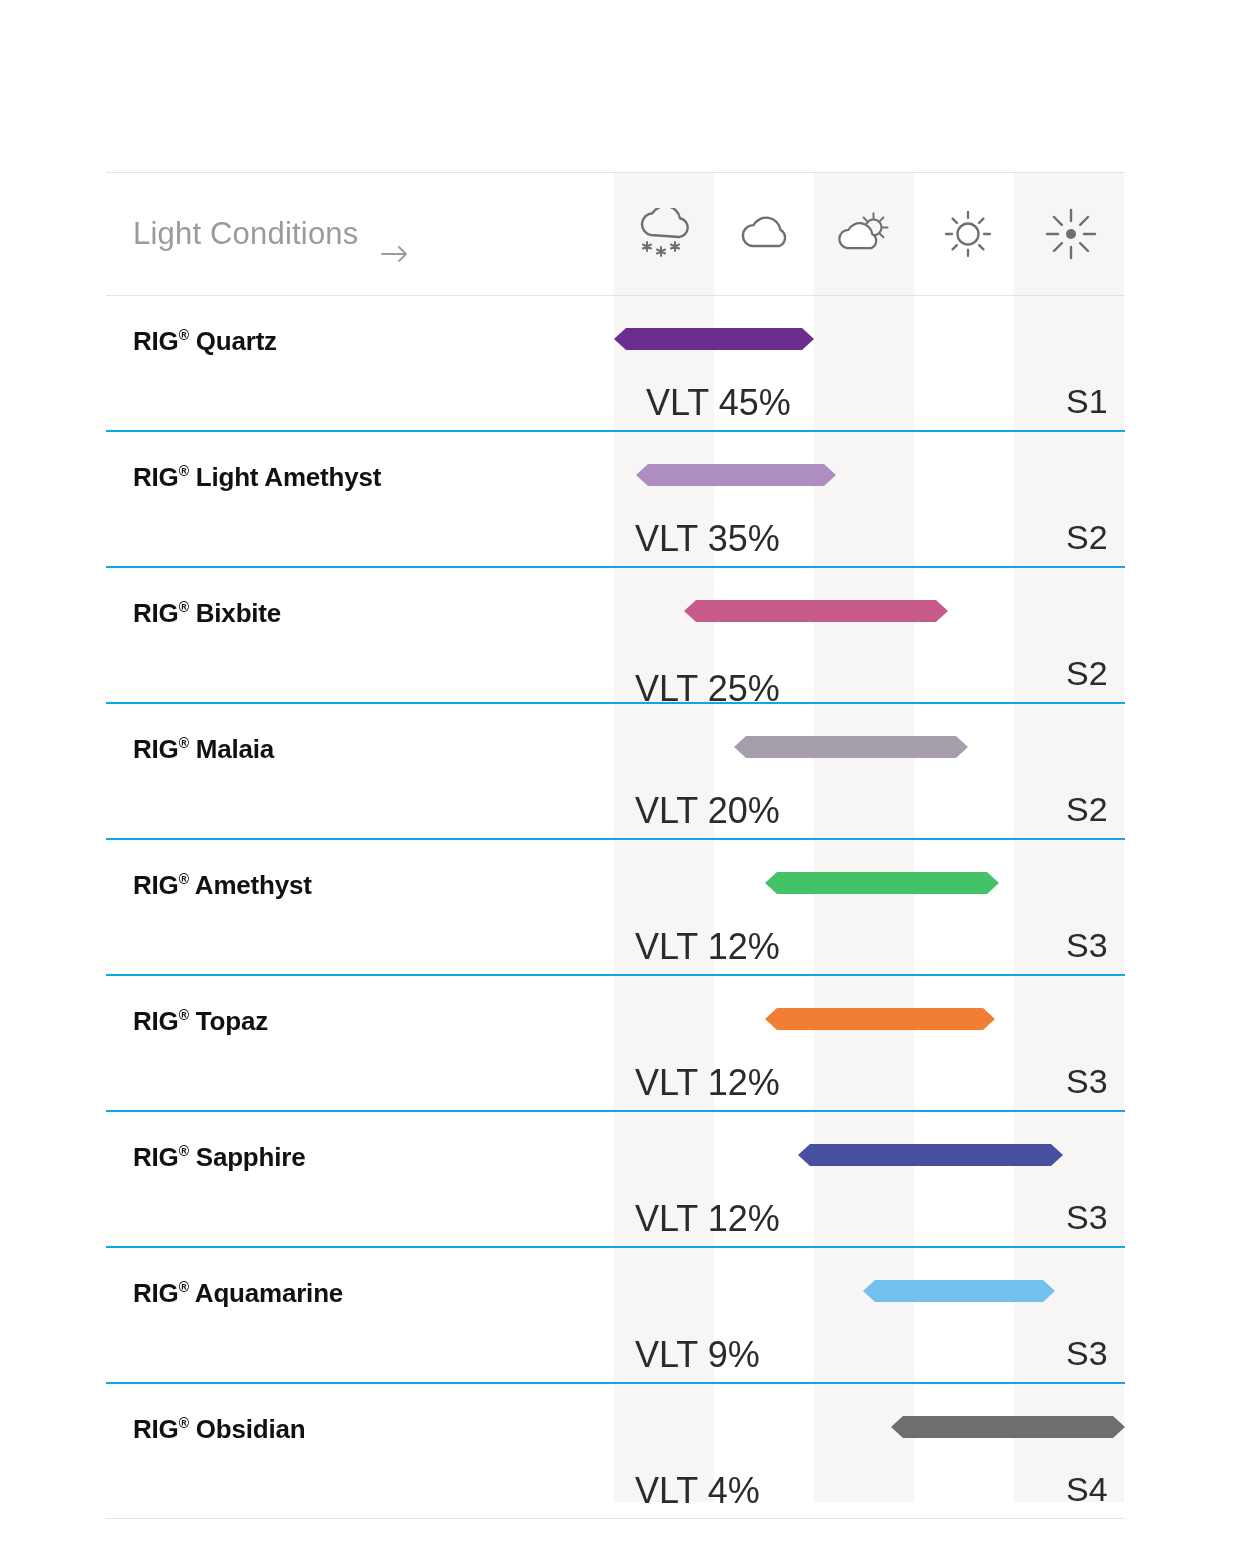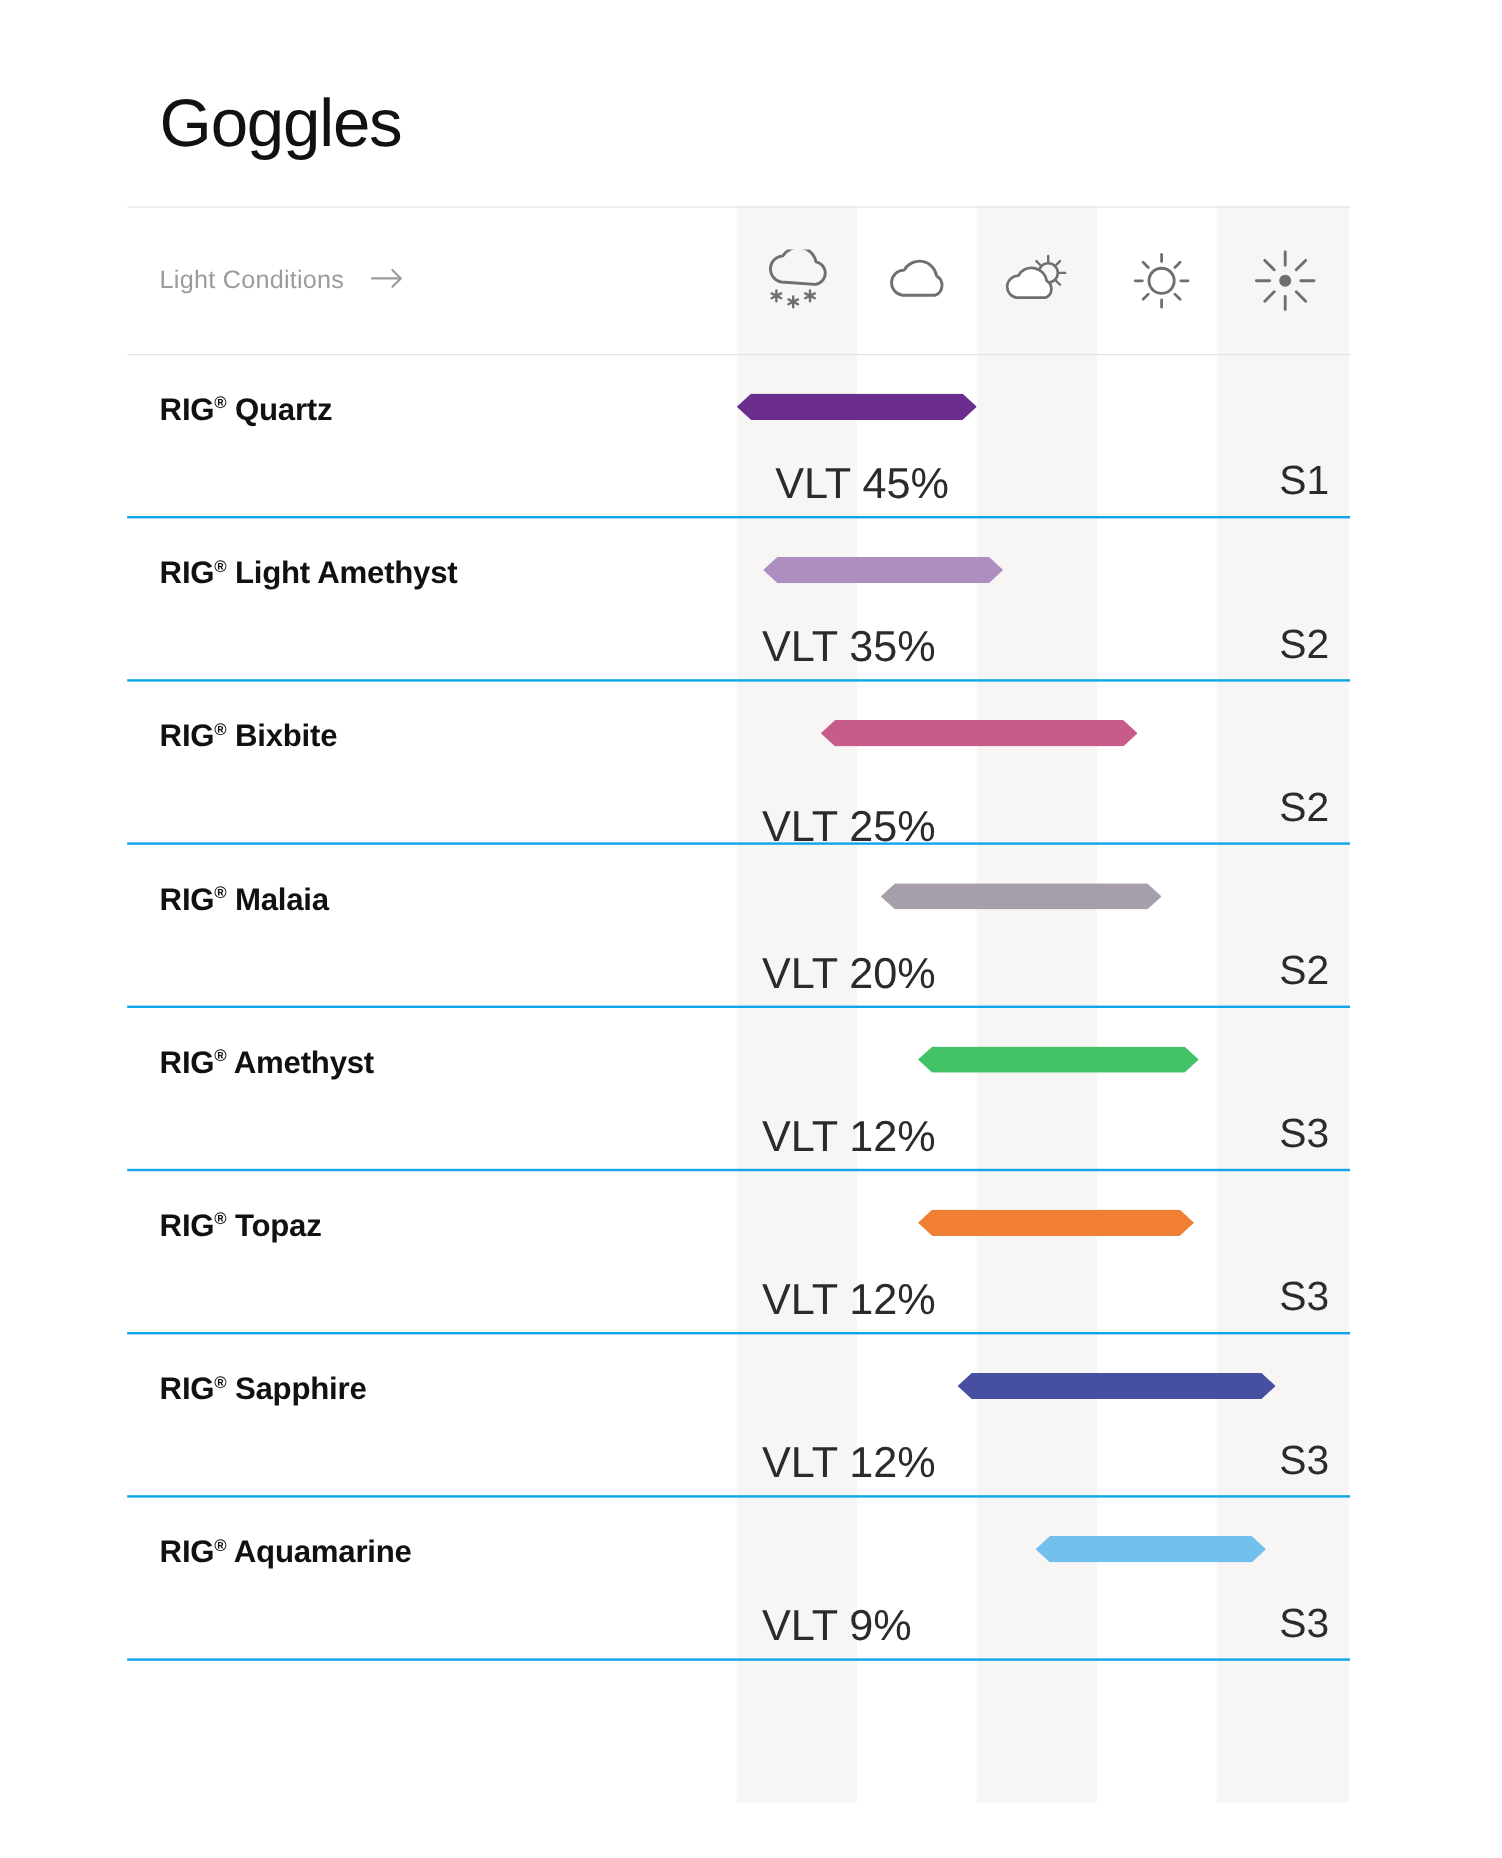--- a/index.html
+++ b/index.html
@@ -59,25 +59,25 @@
     position: relative;
     height: 122px;
     border-top: 1px solid #e3e3e3;
     border-bottom: 1px solid #e3e3e3;
   }
   .header-label {
     position: absolute;
     left: 27px;
     top: 50%;
     transform: translateY(-50%);
-    font-size: 21px;
+    font-size: 31px;
     color: #9b9b9b;
     letter-spacing: 0.2px;
     display: flex;
-    align-items: flex-start;
+    align-items: flex-end;
     gap: 22px;
   }
   .arrow-icon {
     display: inline-block;
     width: 28px;
     height: 18px;
     position: relative;
     top: 1px;
   }
   .cond-icons {
@@ -138,21 +138,20 @@
     height: 22px;
     top: 32px;
     clip-path: polygon(0% 50%, 12px 0%, calc(100% - 12px) 0%, 100% 50%, calc(100% - 12px) 100%, 12px 100%);
   }
 </style>
 </head>
 <body>
 
 <div class="page">
 
-  <div class="title">Goggles</div>
 
   <div class="table">
 
     <div class="bands">
       <div class="band" style="left:508px;width:100px;"></div>
       <div class="band" style="left:708px;width:100px;"></div>
       <div class="band" style="left:908px;width:110px;"></div>
     </div>
 
     <div class="header-row">
@@ -263,15 +262,21 @@
       <div class="scat" style="left:960px;">S3</div>
     </div>
 
     <div class="lens-row">
       <div class="lens-name"><span>RIG</span><sup>®</sup><span> Aquamarine</span></div>
       <div class="bar" style="left:757px;width:192px;background:#74C0EC;"></div>
       <div class="vlt" style="left:529px;">VLT 9%</div>
       <div class="scat" style="left:960px;">S3</div>
     </div>
 
+    <div class="lens-row" style="border-bottom:1px solid #e3e3e3;">
+      <div class="lens-name"><span>RIG</span><sup>®</sup><span> Obsidian</span></div>
+      <div class="bar" style="left:785px;width:234px;background:#6E6E6E;"></div>
+      <div class="vlt" style="left:529px;">VLT 4%</div>
+      <div class="scat" style="left:960px;">S4</div>
+    </div>
 
   </div>
 </div>
 
 </body></html>

